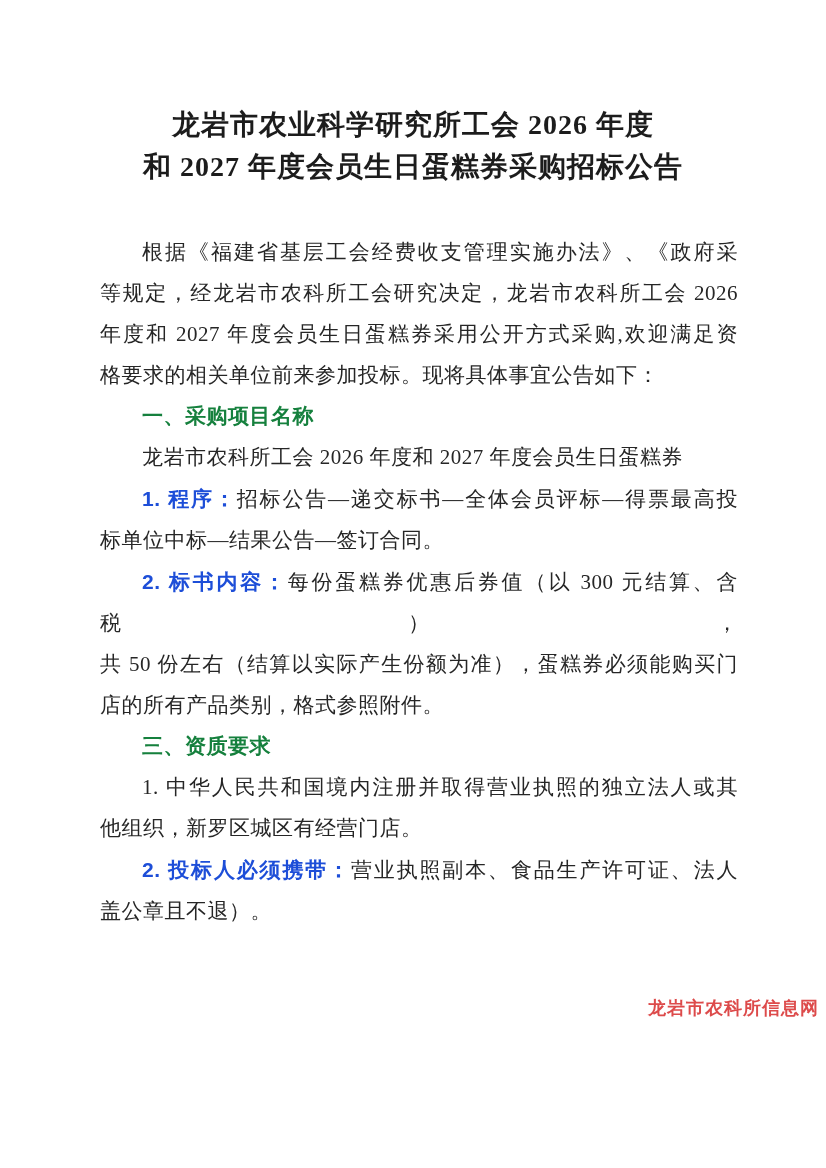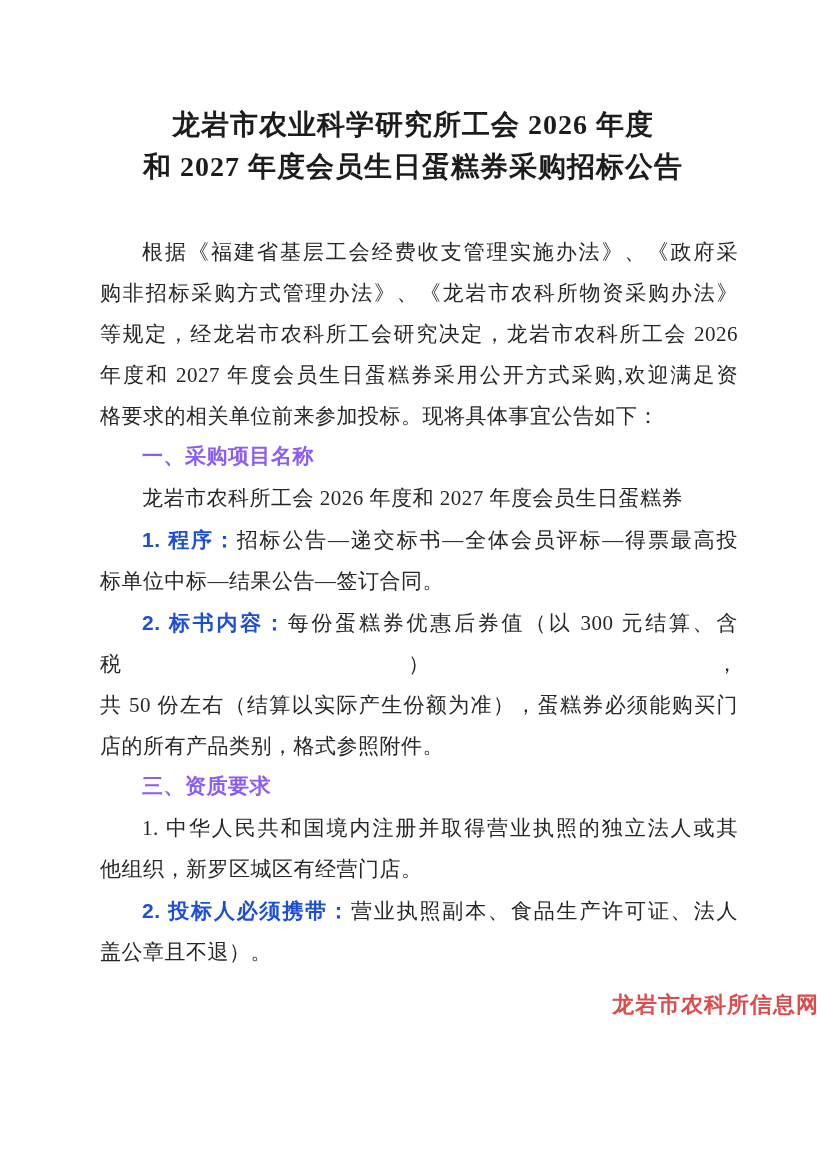--- a/index.html
+++ b/index.html
@@ -36,52 +36,51 @@
     white-space: nowrap;
     letter-spacing: 0.5px;
   }
   .line.indent { text-indent: 2em; }
   .line.fill {
     white-space: normal;
     text-align: justify;
     text-align-last: justify;
   }
   .line.heading {
-    font-family: Liberation Mono, monospace;
+    font-family: Liberation Serif, serif;
     font-weight: 700;
-    color: #8b5cf6;
+    color: #15803d;
   }
   .lead-bold {
     font-family: "Liberation Sans", "DejaVu Sans", sans-serif;
     font-weight: 700;
     color: #1d4ed8;
   }
   .watermark {
     position: absolute;
     right: 7px;
     bottom: 4px;
     font-family: "Liberation Sans", "DejaVu Sans", sans-serif;
     font-weight: 700;
-    font-size: 22px;
+    font-size: 18px;
     letter-spacing: 1px;
   }
 </style>
 </head>
 <body>
 
 <div class="page">
 
   <div class="title-block">
     <div>龙岩市农业科学研究所工会 2026 年度</div>
     <div>和 2027 年度会员生日蛋糕券采购招标公告</div>
   </div>
 
   <div class="doc-body" id="doc-lines">
       <div class="line indent fill"><span>根据《福建省基层工会经费收支管理实施办法》、《政府采</span></div>
-      <div class="line fill"><span>购非招标采购方式管理办法》、《龙岩市农科所物资采购办法》</span></div>
       <div class="line fill"><span>等规定，经龙岩市农科所工会研究决定，龙岩市农科所工会 2026</span></div>
       <div class="line fill"><span>年度和 2027 年度会员生日蛋糕券采用公开方式采购,欢迎满足资</span></div>
       <div class="line"><span>格要求的相关单位前来参加投标。现将具体事宜公告如下：</span></div>
       <div class="line heading indent"><span>一、采购项目名称</span></div>
       <div class="line indent"><span>龙岩市农科所工会 2026 年度和 2027 年度会员生日蛋糕券</span></div>
       <div class="line indent fill"><span class="lead-bold">1. 程序：</span><span>招标公告—递交标书—全体会员评标—得票最高投</span></div>
       <div class="line"><span>标单位中标—结果公告—签订合同。</span></div>
       <div class="line indent fill"><span class="lead-bold">2. 标书内容：</span><span>每份蛋糕券优惠后券值（以 300 元结算、含税），</span></div>
       <div class="line fill"><span>共 50 份左右（结算以实际产生份额为准），蛋糕券必须能购买门</span></div>
       <div class="line"><span>店的所有产品类别，格式参照附件。</span></div>

